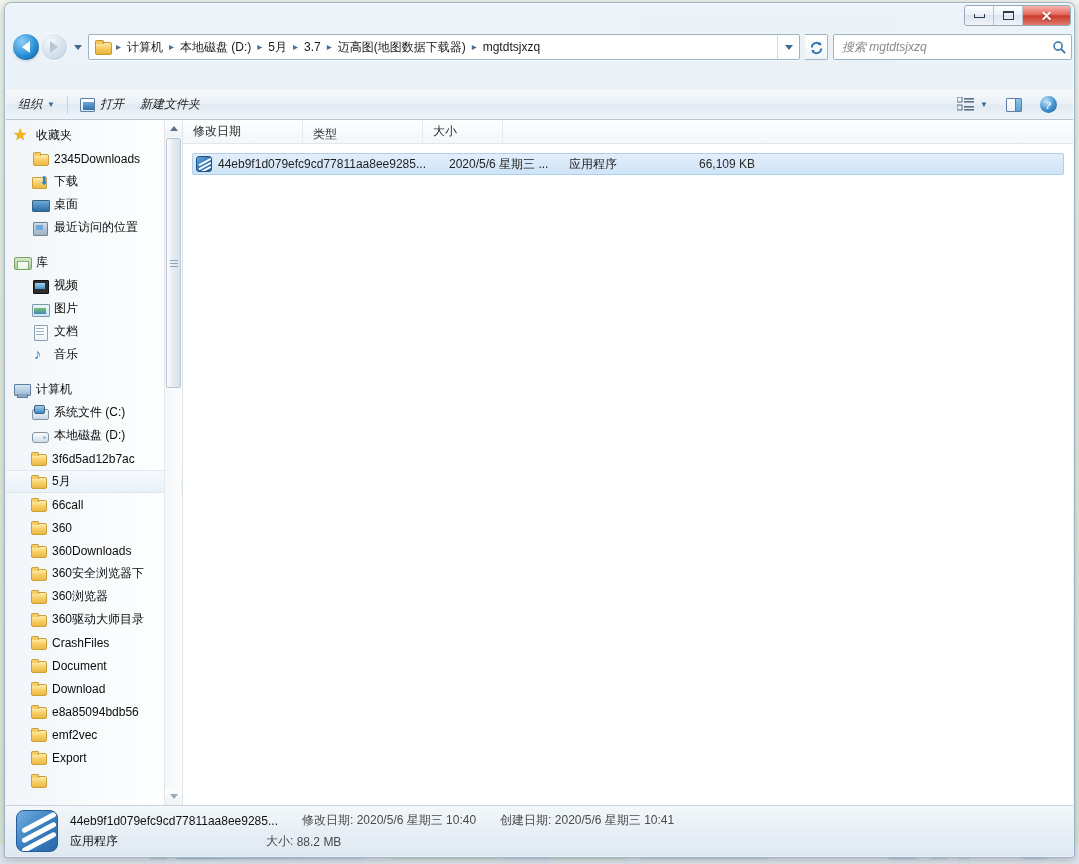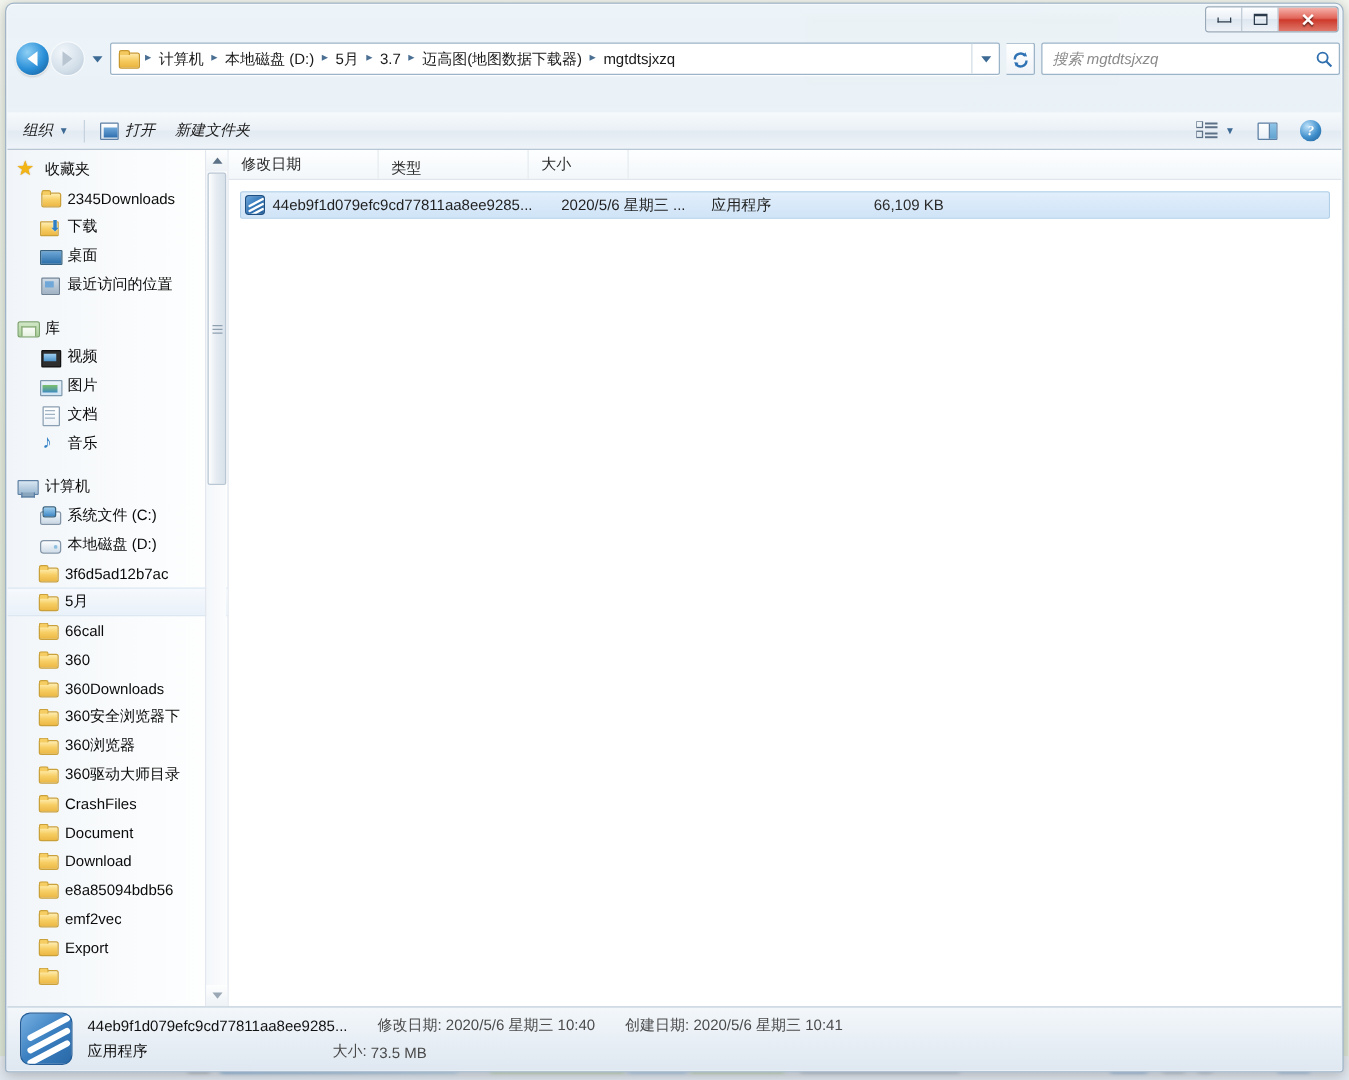--- a/index.html
+++ b/index.html
@@ -761,18 +761,18 @@
         <span class="status-gap"></span>
         <span class="status-k">创建日期:</span>
         <span>&nbsp;</span>
         <span class="status-k">2020/5/6 星期三 10:41</span>
       </div>
       <div class="status-line">
         <span class="status-strong">应用程序</span>
         <span class="sl2-spacer"></span>
         <span class="status-k">大小:</span>
         <span>&nbsp;</span>
-        <span class="status-k">73.5 MB</span>
+        <span class="status-k">88.2 MB</span>
       </div>
     </div>
   </div>
 
 </div>
 
 </body></html>

